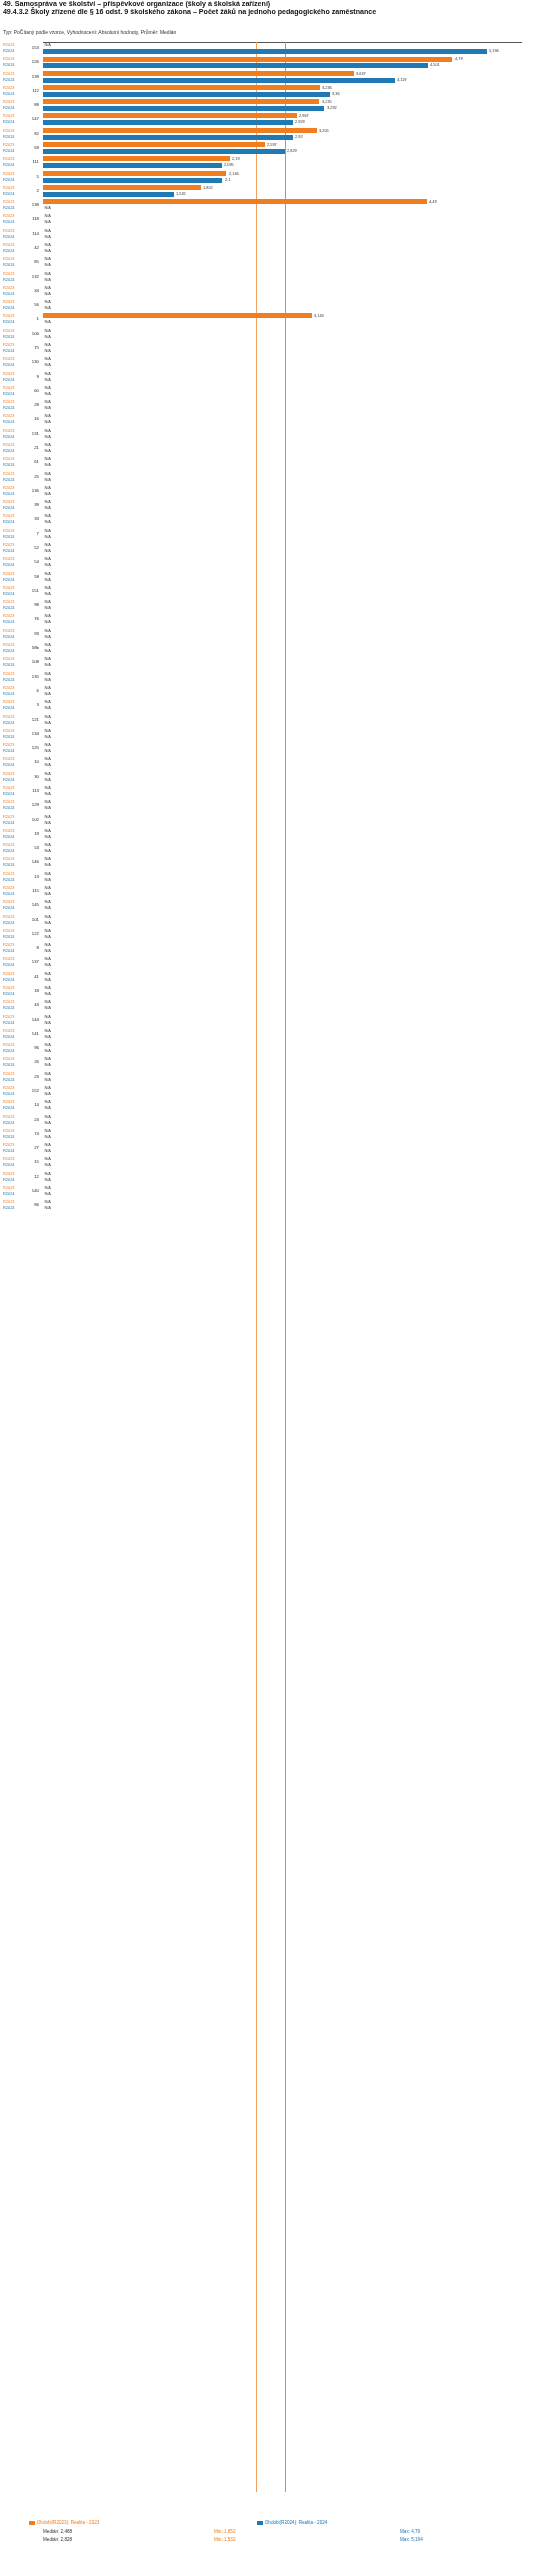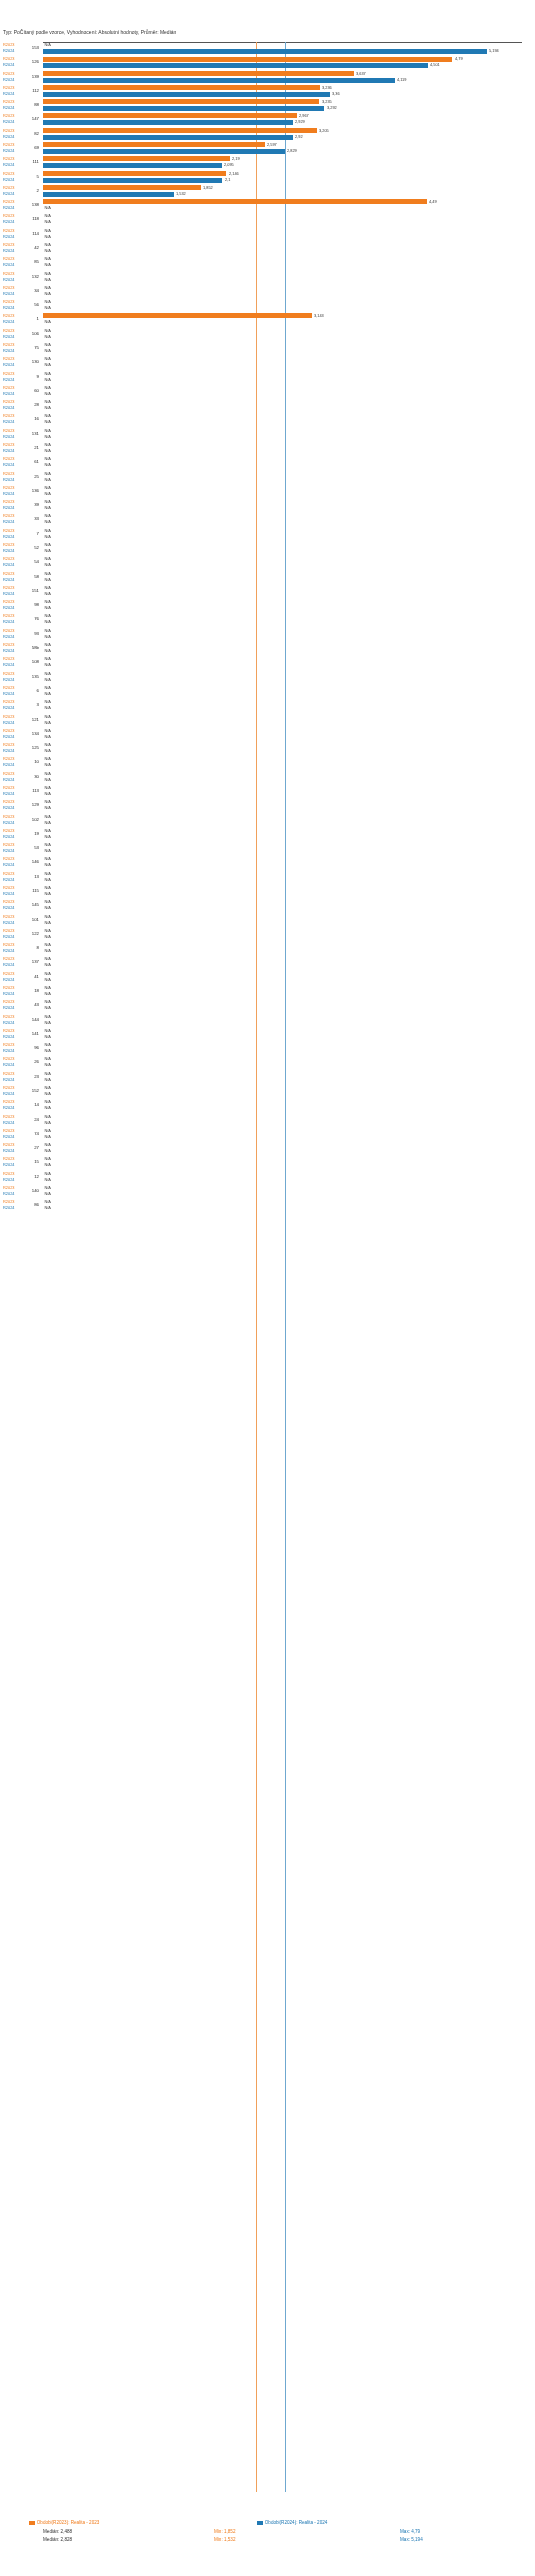--- a/index.html
+++ b/index.html
@@ -32,20 +32,22 @@
   .sw2024{background:#2079b4;}
   .l2023{color:#f07d1e;}
   .l2024{color:#2079b4;}
   .statlab{color:#333;}
 </style>
 </head>
 <body>
 
 <div class="page">
 
+  <div class="title">49. Samospráva ve školství – příspěvkové organizace (školy a školská zařízení)
+49.4.3.2 Školy zřízené dle § 16 odst. 9 školského zákona – Počet žáků na jednoho pedagogického zaměstnance</div>
   <div class="subtitle">Typ: PoČítaný podle vzorce, Vyhodnocení: Absolutní hodnoty, Průměr: Medián</div>
 
   <div class="chartwrap">
     <div class="axis-top"></div>
     <div class="plot" id="plot">
         <div class="vline o" style="left: 213px;"></div>
         <div class="vline b" style="left: 242px;"></div>
         <div class="rowgrp" style="position: absolute; left: 0px; top: 0px; width: 100%; height: 14.3px;">
           <div class="ylab" style="left: -41px; width: 37px; top: 2.9px;">153</div>
           <div class="row" style="position: absolute; left: 0px; top: 0px; width: 100%;">

